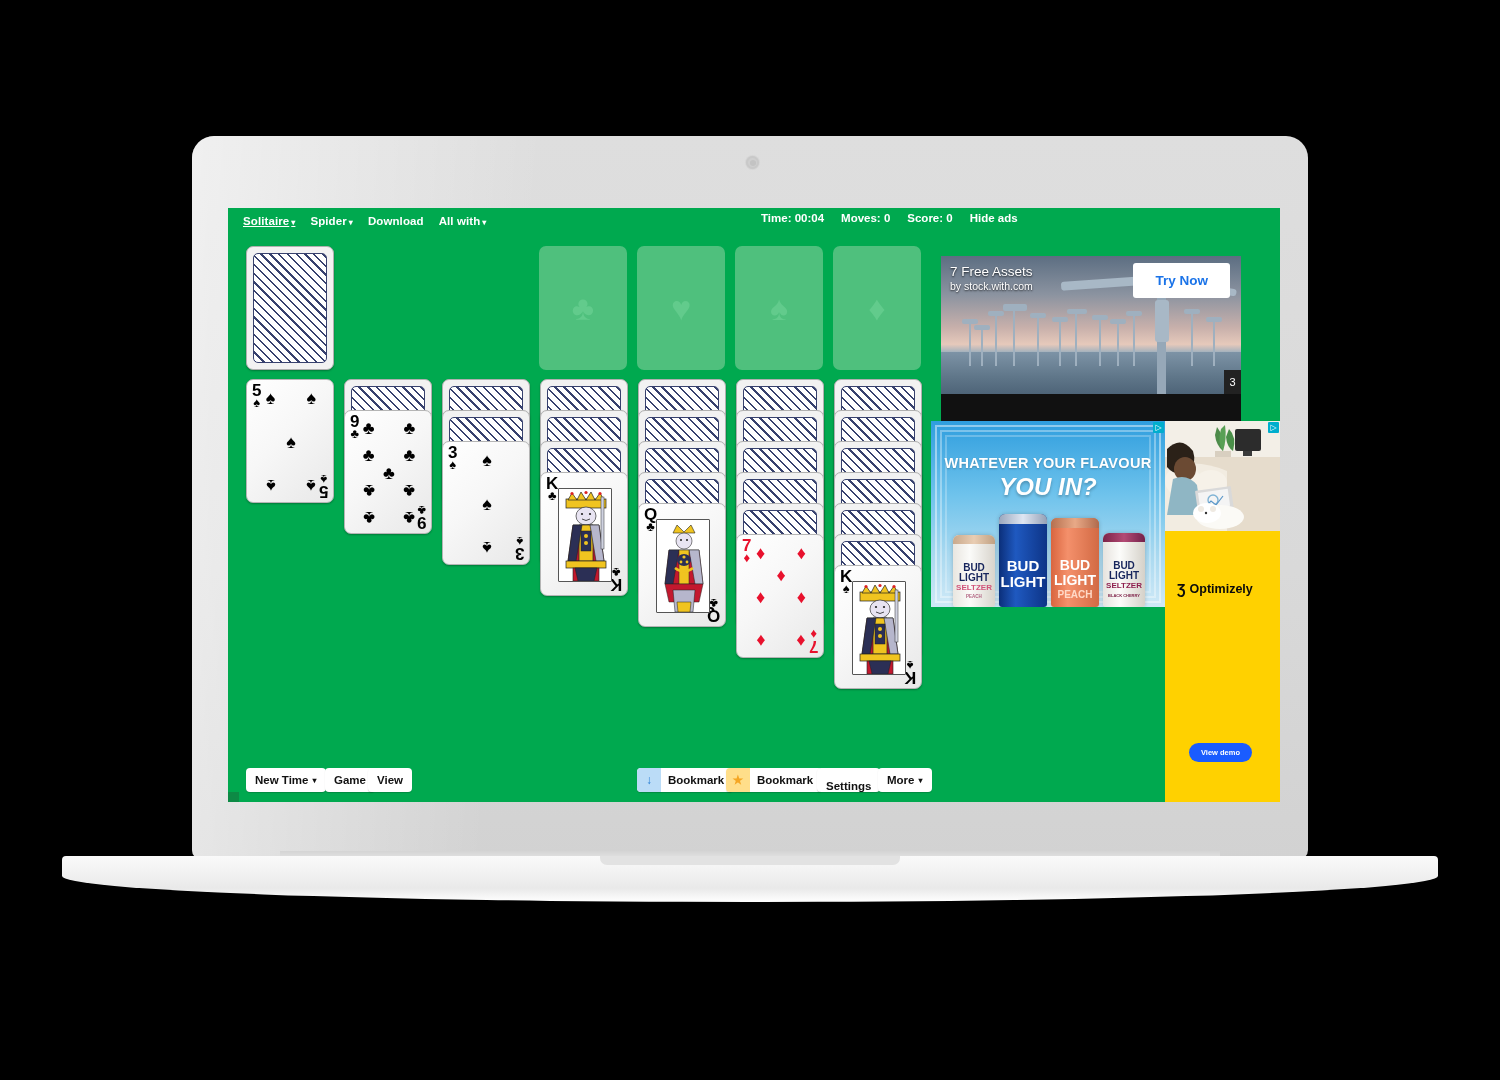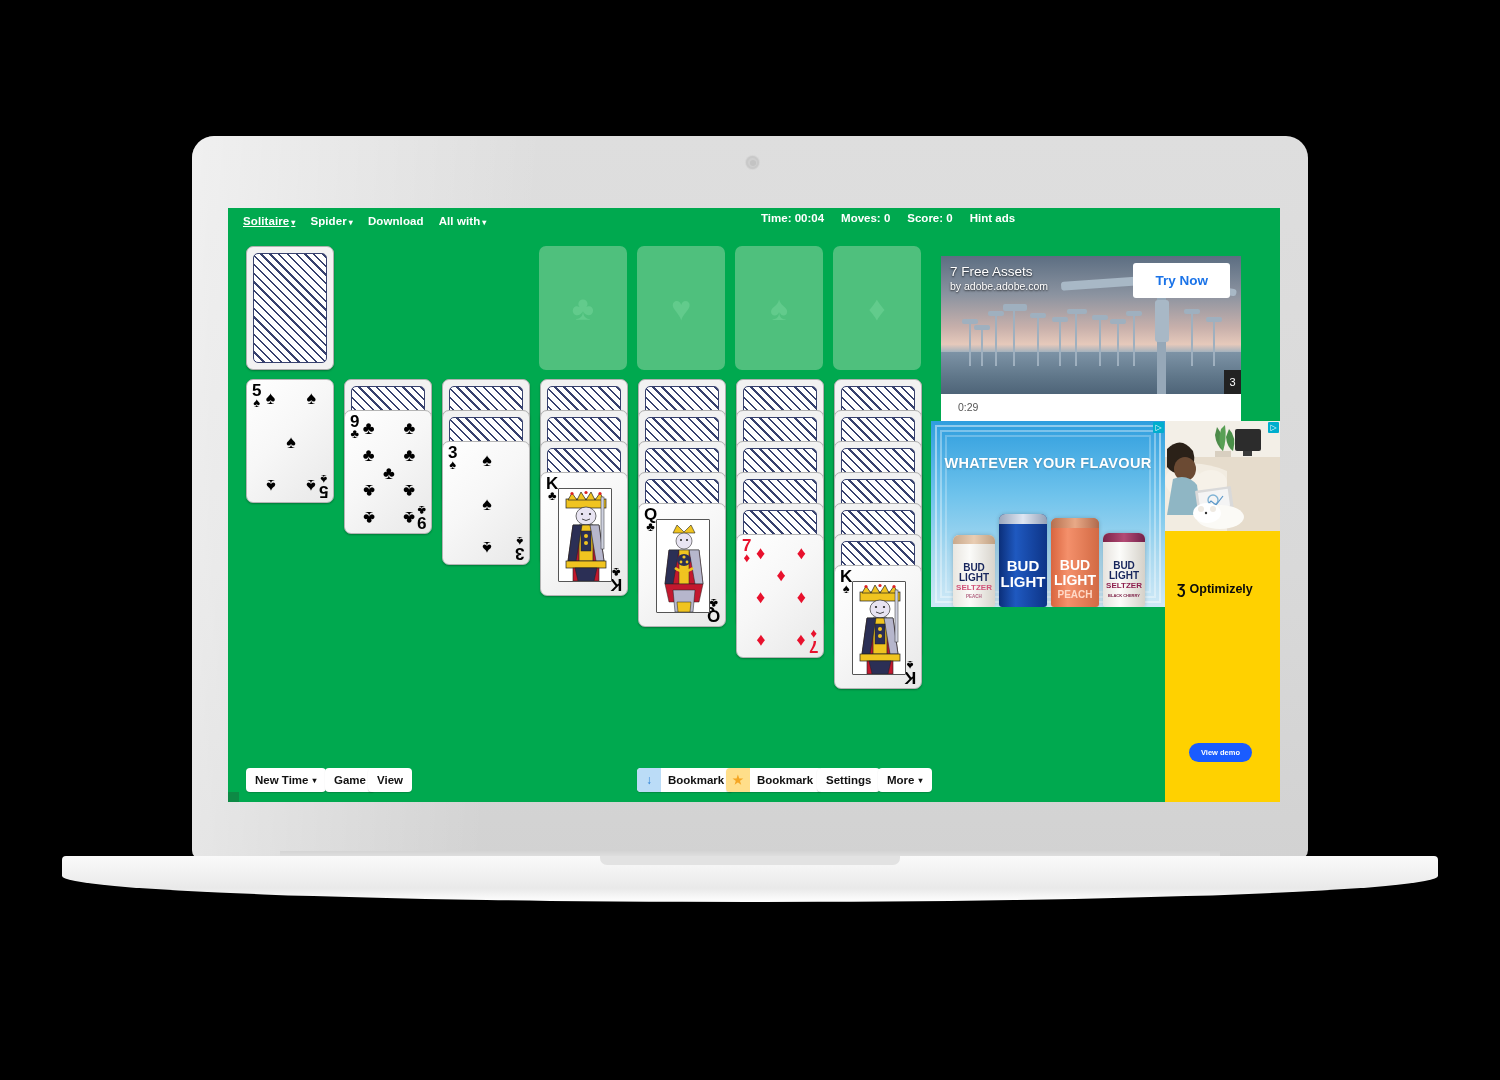--- a/index.html
+++ b/index.html
@@ -268,21 +268,21 @@
       <div class="nav-left">
         <span class="nav-item active"><span>Solitaire</span><span class="caret">▾</span></span>
         <span class="nav-item"><span>Spider</span><span class="caret">▾</span></span>
         <span class="nav-item"><span>Download</span></span>
         <span class="nav-item"><span>All with</span><span class="caret">▾</span></span>
       </div>
       <div class="nav-status">
         <span>Time: 00:04</span>
         <span>Moves: 0</span>
         <span>Score: 0</span>
-        <span>Hint ads</span>
+        <span>Hide ads</span>
       </div>
     </div>
 
     <div class="table">
 
       <div class="left-strip"></div>
 
       <div class="card-back" style="left:18px; top:13px;">
         <div class="pat"></div>
       </div>
@@ -571,34 +571,32 @@
         <div class="turb turb-hub" style="left:243px; top:53px;"></div>
         <div class="turb turb-pole" style="left:272px; top:64px; height:46px;"></div>
         <div class="turb turb-hub" style="left:265px; top:61px;"></div>
 
         <div class="big-turb-pole" style="left:216px; top:18px; height:120px;"></div>
         <div class="big-turb-blade" style="left:120px; top:22px; width:110px; height:9px; transform:rotate(-4deg);"></div>
         <div class="big-turb-blade" style="left:210px; top:26px; width:86px; height:7px; transform:rotate(10deg);"></div>
         <div class="big-turb-blade" style="left:214px; top:44px; width:14px; height:42px;"></div>
         <div class="ad-video-label">
           <span class="t1">7 Free Assets</span>
-          <span class="t2">by adobe.adobe.com</span>
+          <span class="t2">by stock.with.com</span>
         </div>
         <div class="ad-trynow">Try Now</div>
         <div class="ad-badge">3</div>
-        <div class="ad-video-bottom">
-          <span class="ad-timer">0:29</span>
-        </div>
       </div>
 
       <div class="ad-bud">
         <div class="bud-frame"></div>
         <div class="bud-frame2"></div>
         <div class="bud-frame3"></div>
         <div class="bud-t1">WHATEVER YOUR FLAVOUR</div>
+        <div class="bud-t2">YOU IN?</div>
 
         <div class="can" style="left:22px; width:42px; height:72px; background:linear-gradient(90deg,#e9e6e0,#fbfbf9 40%,#d8d4cc);">
           <div style="position:absolute;left:0;top:0;width:100%;height:9px;background:linear-gradient(90deg,#c9a98c,#e9cdb3,#c0a183);"></div>
           <span class="ctext" style="top:28px; font-size:10px; color:#17255c;">BUD</span>
           <span class="ctext" style="top:38px; font-size:10px; color:#17255c;">LIGHT</span>
           <span class="ctext" style="top:49px; font-size:8px; color:#d1537a;">SELTZER</span>
           <span class="ctext" style="top:60px; font-size:4.5px; color:#b0607f;">PEACH</span>
         </div>
 
         <div class="can" style="left:68px; width:48px; height:93px; background:linear-gradient(90deg,#0b2f7a,#1f59c0 35%,#0d3487);">
@@ -674,21 +672,21 @@
           <span>View</span>
         </div>
         <div class="btn" style="left:409px;">
           <span class="ic ic-dl">↓</span>
           <span>Bookmark</span>
         </div>
         <div class="btn" style="left:498px;">
           <span class="ic ic-bm">★</span>
           <span>Bookmark</span>
         </div>
-        <div class="btn" style="left:589px;">
+        <div class="btn" style="left:589px;align-items:flex-end;">
           <span>Settings</span>
         </div>
         <div class="btn" style="left:650px;">
           <span>More</span>
           <span class="caret" style="margin-left:4px;">▾</span>
         </div>
       </div>
 
     </div>
   </div>

